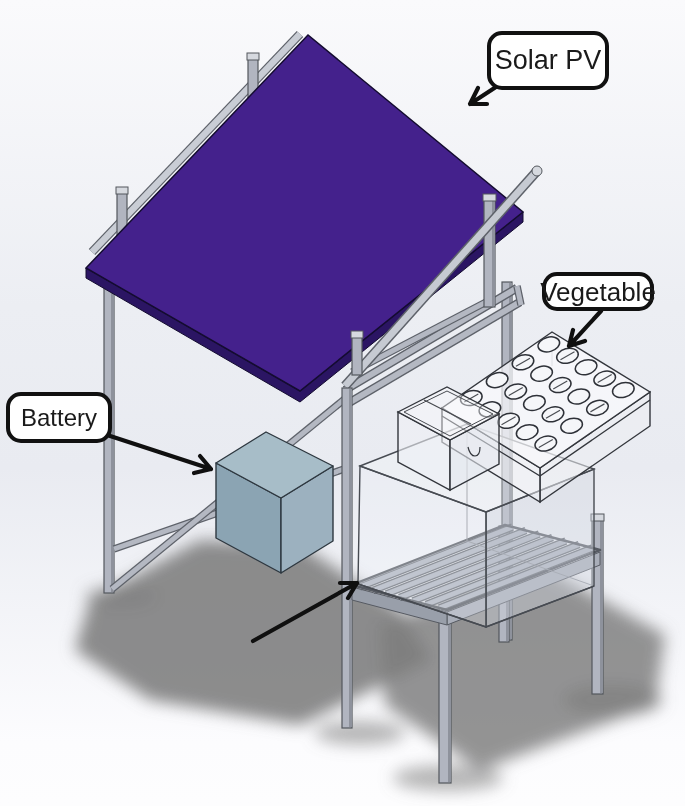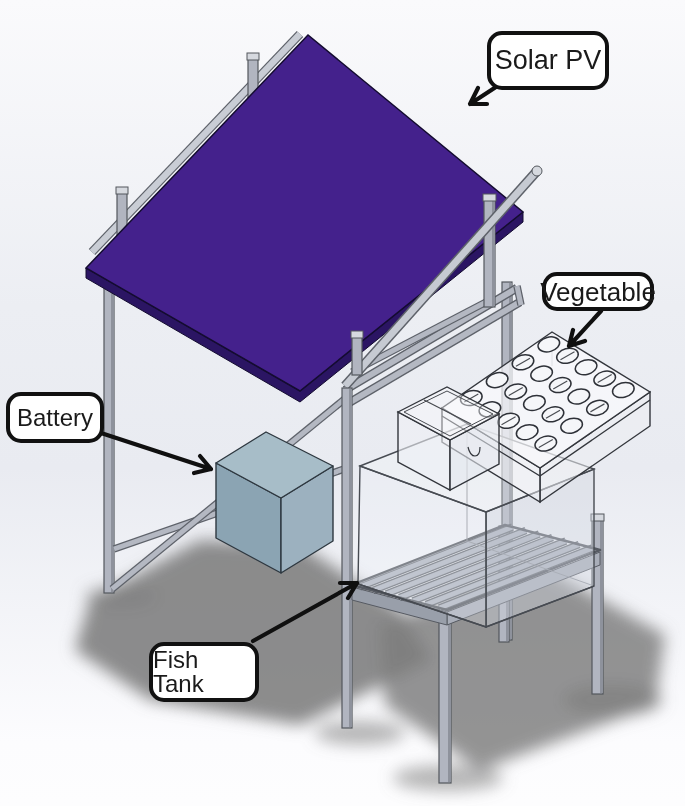--- a/index.html
+++ b/index.html
@@ -7,21 +7,21 @@
          font-family:"Liberation Sans",sans-serif;}
   .scene{position:absolute;left:0;top:0;}
   .callout{position:absolute;box-sizing:border-box;
            background:var(--c-label-bg,#fff);
            border:4px solid var(--c-label-border,#111);
            border-radius:15px;color:var(--c-label-text,#1a1a1a);
            display:flex;align-items:center;justify-content:center;
            font-weight:500;letter-spacing:0;line-height:1;}
   .co-solar   {left:487px;top:31px;width:122px;height:59px;font-size:27px;}
   .co-veg     {left:542px;top:272px;width:112px;height:39px;font-size:26px;}
-  .co-batt    {left:6px;  top:392px;width:98px; height:51px;font-size:24px;}
+  .co-batt    {left:6px;  top:392px;width:106px; height:51px;font-size:24px;}
   .co-fish    {left:149px;top:642px;width:110px;height:60px;font-size:24px;}
   .panel-face{fill:var(--c-panel,#44218C);stroke:#140C30;stroke-width:1.5;}
   .panel-edge{fill:var(--c-panel-edge,#2B1563);stroke:#140C30;stroke-width:1;}
   .arrow{fill:none;stroke:var(--c-arrow,#101010);stroke-width:4.2;
          stroke-linecap:round;stroke-linejoin:round;}
   .shadow{fill:var(--c-shadow,#7C7C7C);}
   .bar-e{stroke:#5E626A;fill:none;}
   .bar-f{stroke:#B4B8C2;fill:none;}
   .post{fill:#B1B5C0;stroke:#53575D;stroke-width:1.2;}
   .sliver{fill:#8E929C;stroke:none;}
@@ -230,16 +230,13 @@
 
 <div class="callout co-solar">
   <span>Solar PV</span>
 </div>
 <div class="callout co-veg">
   <span>Vegetable</span>
 </div>
 <div class="callout co-batt">
   <span>Battery</span>
 </div>
-<div class="callout co-fish">
-  <span>Fish Tank</span>
-</div>
 </div>
 
 </body></html>

